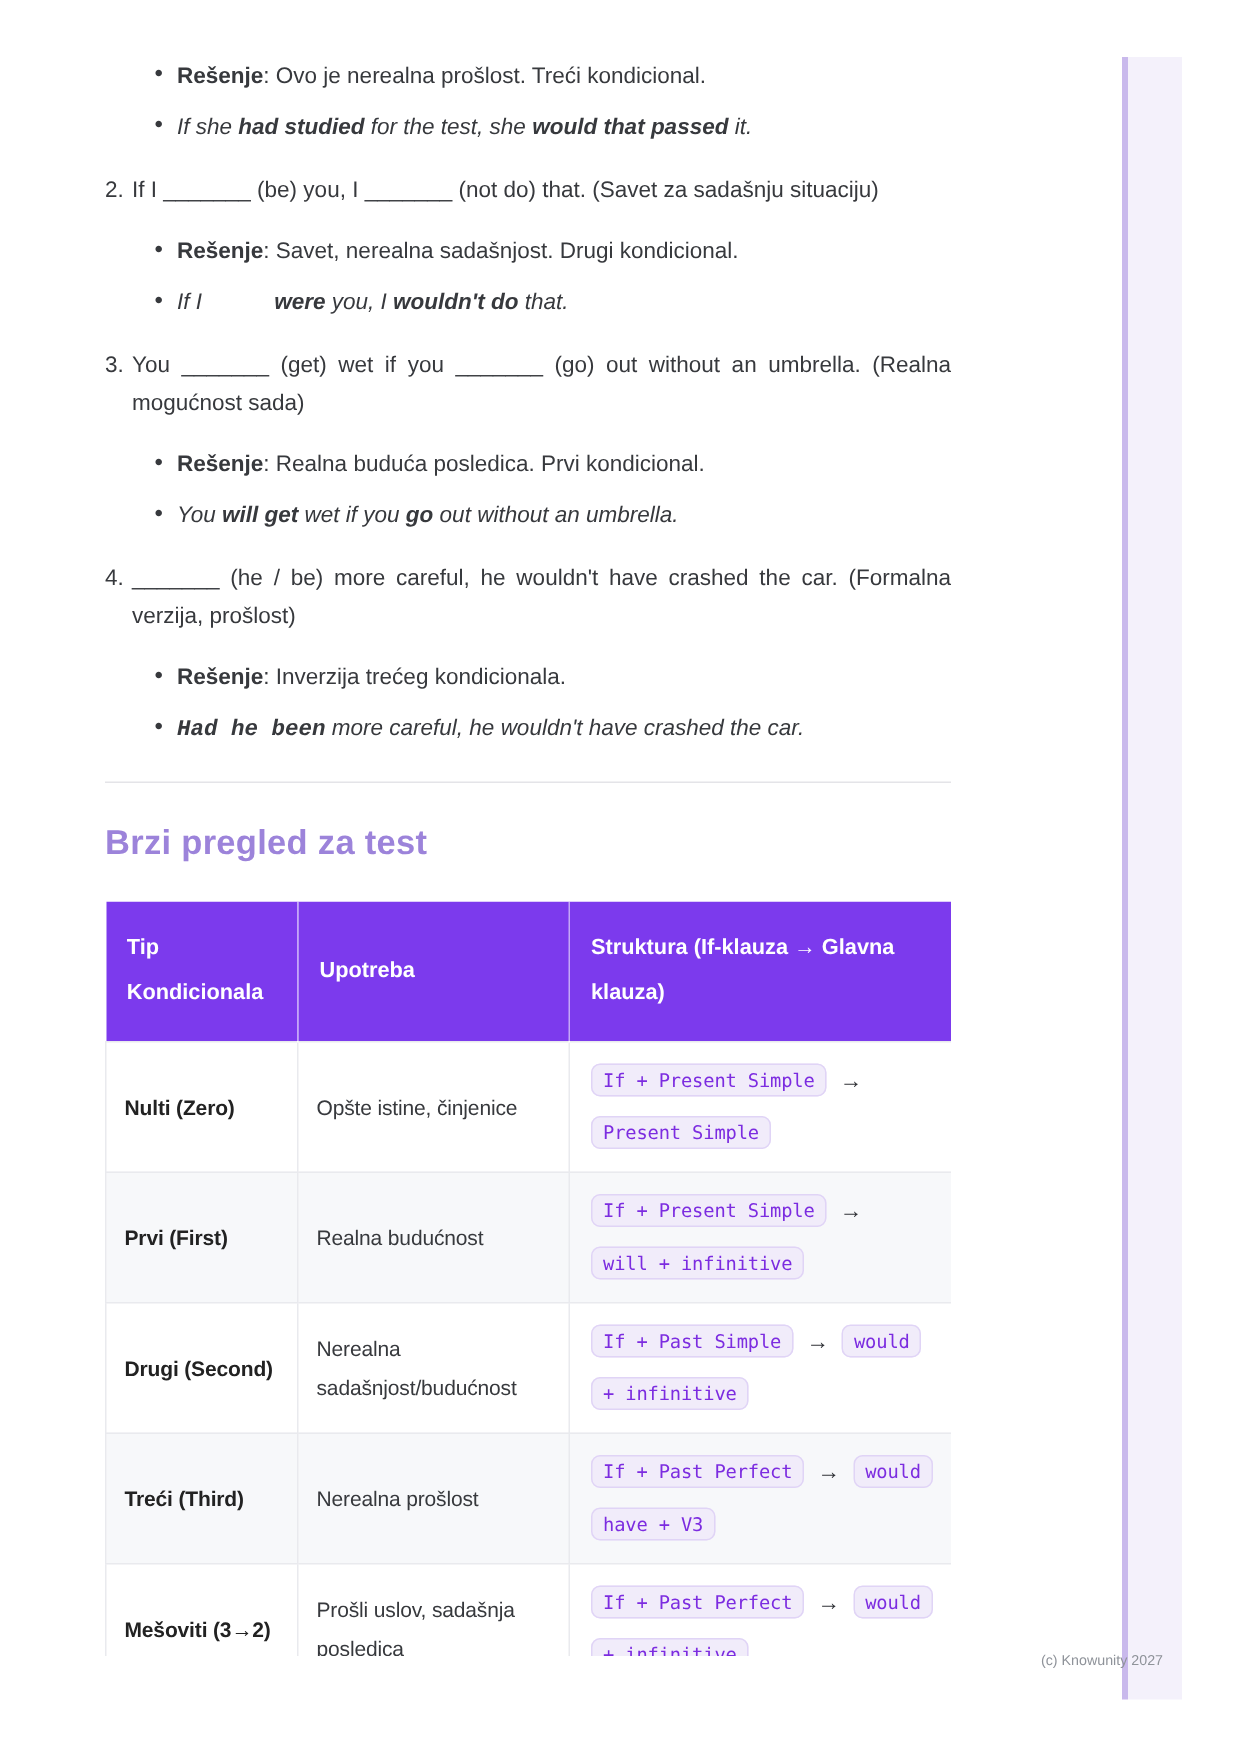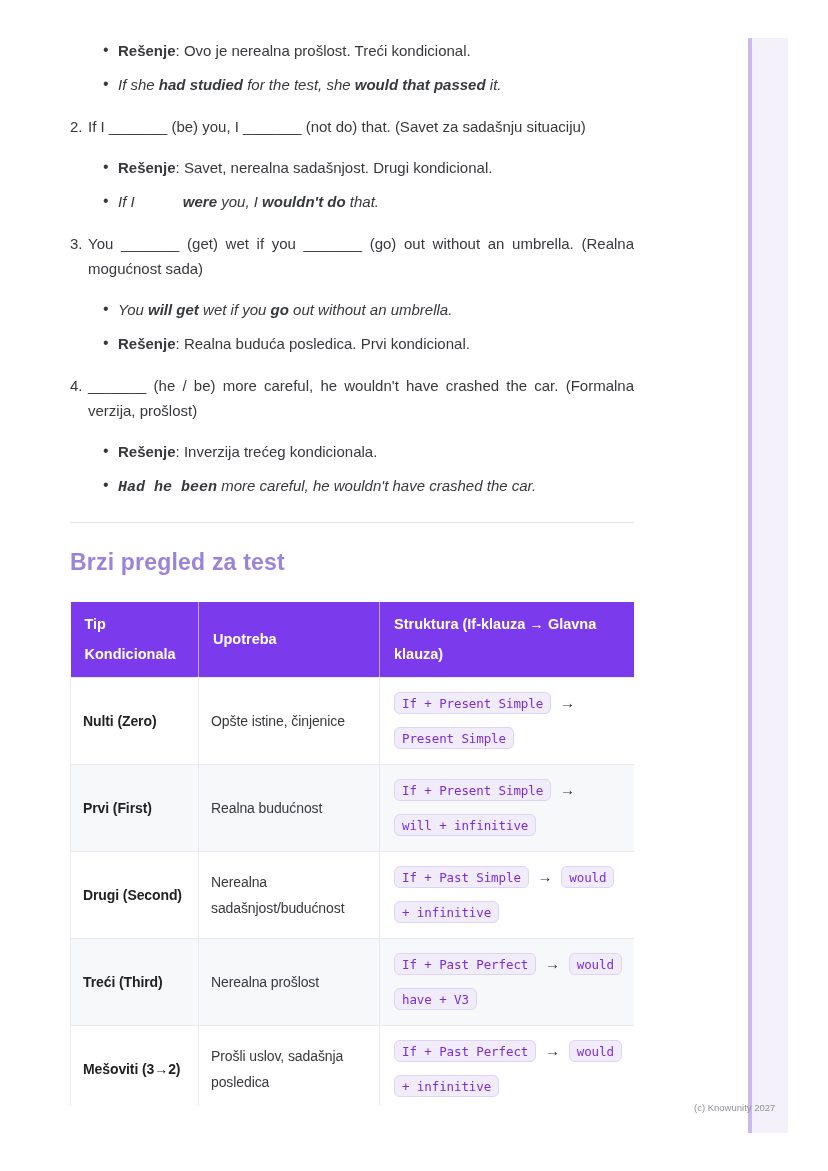--- a/index.html
+++ b/index.html
@@ -31,21 +31,21 @@
   .divider{border:none;border-top:1px solid #e4e4e8;margin-top:22px;}
   h2.section-heading{
     margin-top:27px;font-size:23px;line-height:24px;font-weight:700;
     color:var(--heading);letter-spacing:.2px;
   }
   .table-clip{margin-top:28px;height:503px;overflow:hidden;}
   table{width:564px;border-collapse:collapse;table-layout:fixed;}
   col.c1{width:128px;} col.c2{width:181px;} col.c3{width:255px;}
   thead th{
     background:var(--accent);color:#fff;text-align:left;vertical-align:middle;
-    font-size:14.5px;line-height:30px;font-weight:700;height:75px;
+    font-size:14.5px;line-height:30px;font-weight:700;height:93px;
     padding:0 14px;border-left:1.5px solid rgba(255,255,255,.55);
   }
   thead th:first-child{border-left:none;}
   tbody td{
     border:1px solid var(--border);height:82px;vertical-align:middle;
     padding:0 12px;font-size:14px;line-height:26px;letter-spacing:-0.1px;
   }
   tbody tr:nth-child(even){background:var(--stripe);}
   td.type-cell{font-weight:700;color:#222;}
   td.structure-cell{line-height:34px;padding:8px 14px;}
@@ -77,22 +77,22 @@
       <div class="item">
         <div class="prompt"><span class="num">2.</span><span>If I _______ (be) you, I _______ (not do) that. (Savet za sadašnju situaciju)</span></div>
         <ul class="bullets">
           <li><span style="font-weight: 700;">Rešenje</span><span>: Savet, nerealna sadašnjost. Drugi kondicional.</span></li>
           <li><span style="font-style: italic;">If I </span><span style="font-weight: 700; font-style: italic; margin-left: 44px;">were</span><span style="font-style: italic;"> you, I </span><span style="font-weight: 700; font-style: italic;">wouldn't do</span><span style="font-style: italic;"> that.</span></li>
         </ul>
       </div>
       <div class="item">
         <div class="prompt justify"><span class="num">3.</span><span>You _______ (get) wet if you _______ (go) out without an umbrella. (Realna mogućnost sada)</span></div>
         <ul class="bullets">
+          <li><span style="font-weight: 700;">Rešenje</span><span>: Realna buduća posledica. Prvi kondicional.</span></li>
           <li><span style="font-style: italic;">You </span><span style="font-weight: 700; font-style: italic;">will get</span><span style="font-style: italic;"> wet if you </span><span style="font-weight: 700; font-style: italic;">go</span><span style="font-style: italic;"> out without an umbrella.</span></li>
-          <li><span style="font-weight: 700;">Rešenje</span><span>: Realna buduća posledica. Prvi kondicional.</span></li>
         </ul>
       </div>
       <div class="item">
         <div class="prompt justify"><span class="num">4.</span><span>_______ (he / be) more careful, he wouldn't have crashed the car. (Formalna verzija, prošlost)</span></div>
         <ul class="bullets">
           <li><span style="font-weight: 700;">Rešenje</span><span>: Inverzija trećeg kondicionala.</span></li>
           <li><span style="font-weight: 700; font-style: italic; font-family: Liberation Mono, monospace;">Had he been</span><span style="font-style: italic;"> more careful, he wouldn't have crashed the car.</span></li>
         </ul>
       </div>
     </div>

